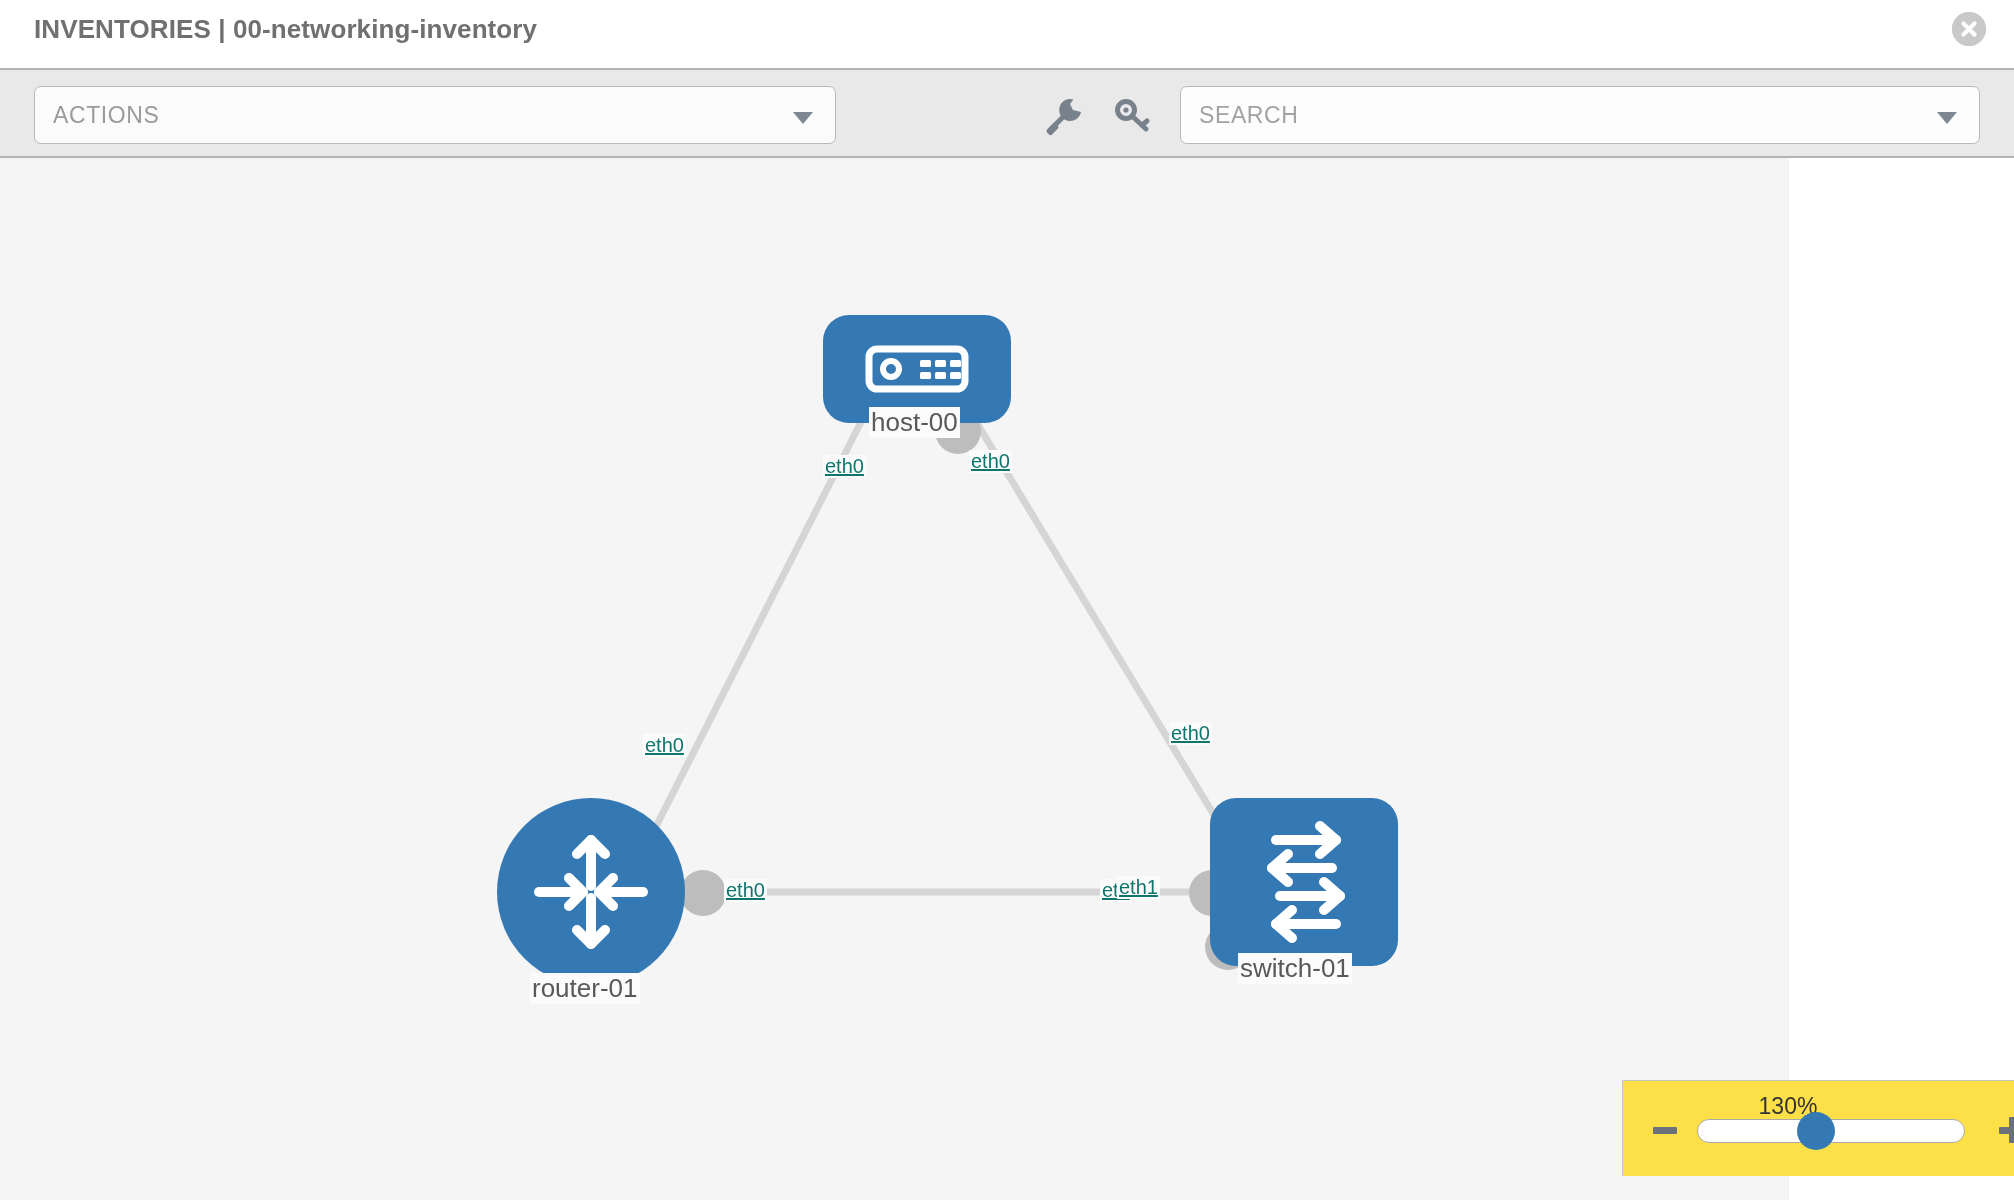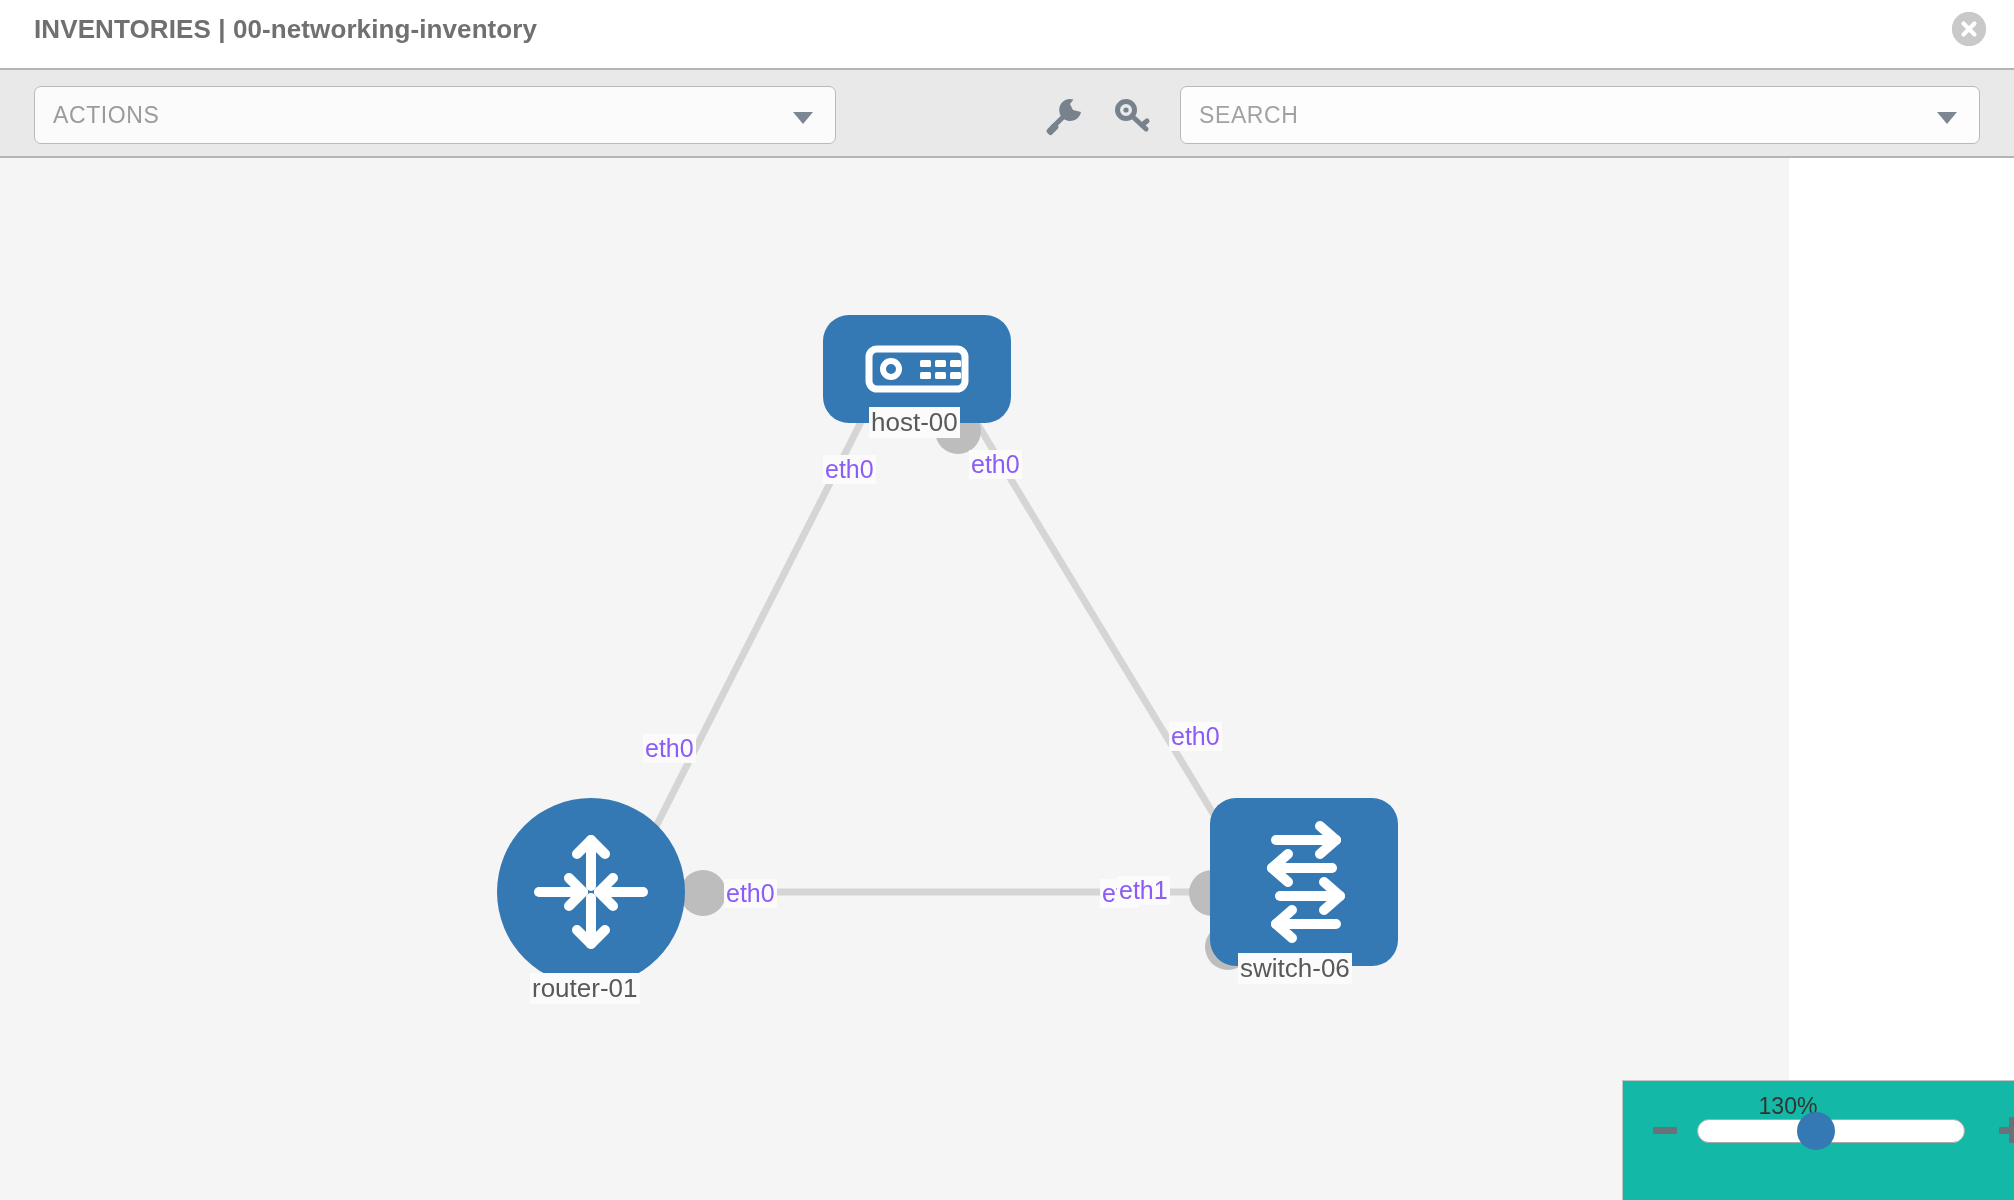--- a/index.html
+++ b/index.html
@@ -143,33 +143,34 @@
 
   .port-dot {
     position: absolute;
     width: 46px; height: 46px;
     border-radius: 50%;
     background: #bdbdbd;
   }
 
   .edge-label {
     position: absolute;
-    font-size: 25px;
-    color: #8b5cf6;
+    font-size: 20px;
+    color: #0f766e;
     background: #fbfbfb;
     white-space: nowrap;
     padding: 0 2px;
+    text-decoration: underline;
   }
 
   
   .zoom-panel {
     position: absolute;
     left: 1622px; top: 1080px;
-    width: 392px; height: 120px;
-    background: #14b8a6;
+    width: 392px; height: 96px;
+    background: #fde047;
     border: 1px solid #c4c4c4;
     border-right: none;
     border-bottom: none;
     padding-left: 7px;
   }
   .zoom-pct {
     position: absolute;
     left: 0; top: 12px;
     width: 330px;
     text-align: center;
@@ -318,21 +319,21 @@
           <path d="M66 42 L126 42"></path>
           <path d="M110 28 L126 42 L110 56"></path>
           <path d="M122 70 L62 70"></path>
           <path d="M78 56 L62 70 L78 84"></path>
           <path d="M70 98 L130 98"></path>
           <path d="M114 84 L130 98 L114 112"></path>
           <path d="M126 126 L66 126"></path>
           <path d="M82 112 L66 126 L82 140"></path>
         </g>
       </svg>
-      <div class="node-label" style="left:28px; top:155px;">switch-06</div>
+      <div class="node-label" style="left:28px; top:155px;">switch-01</div>
     </div>
 
     <div class="edge-label" style="left:823px; top:297px;">eth0</div>
 
     <div class="edge-label" style="left:969px; top:292px;">eth0</div>
 
     <div class="edge-label" style="left:643px; top:576px;">eth0</div>
 
     <div class="edge-label" style="left:1169px; top:564px;">eth0</div>
 

